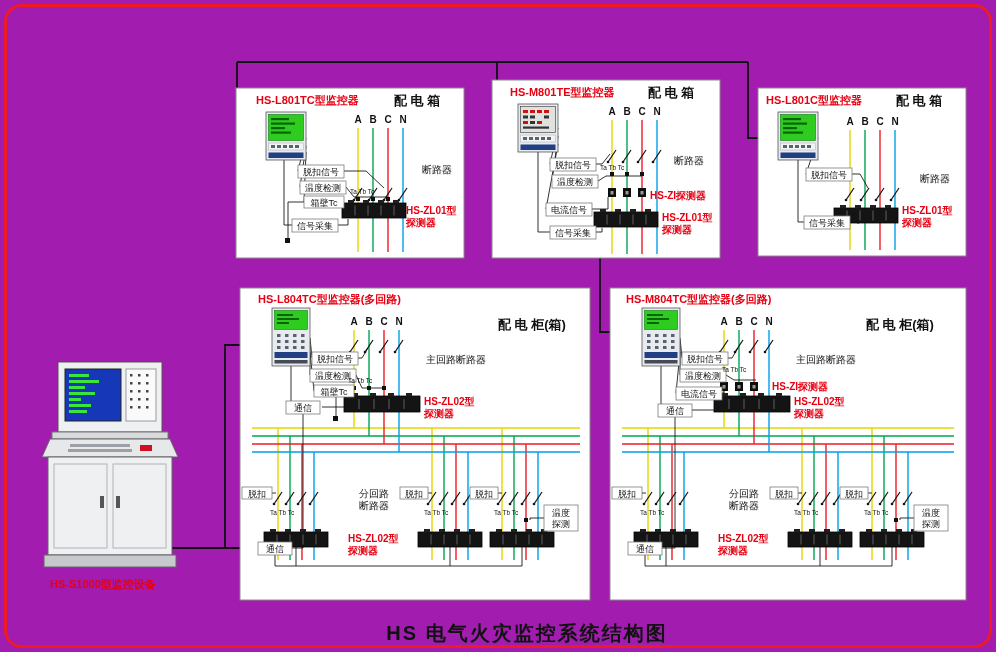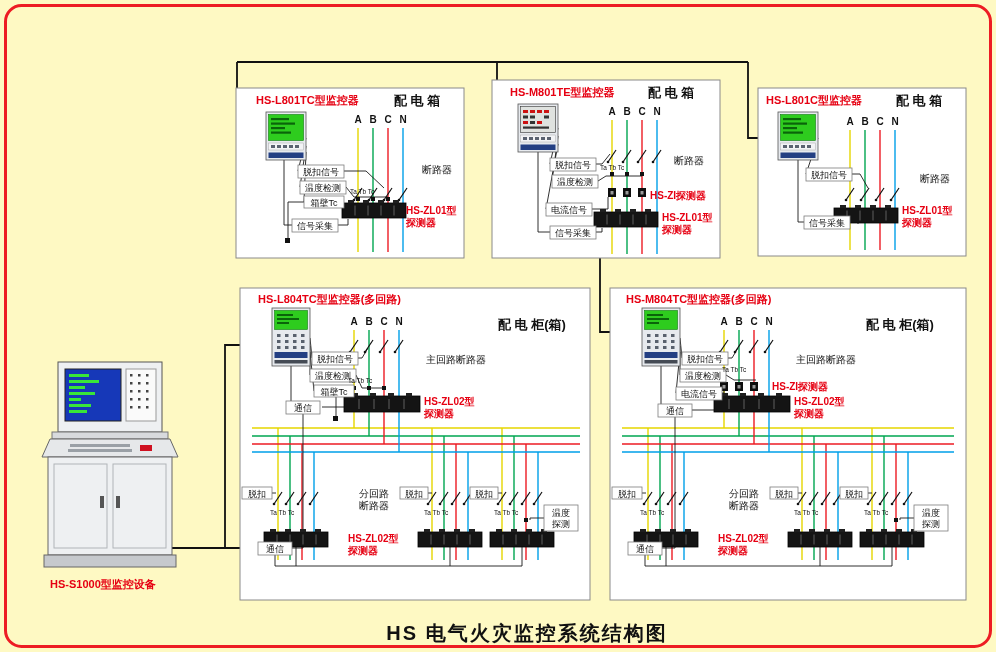--- a/index.html
+++ b/index.html
@@ -1,16 +1,16 @@
 <!DOCTYPE html>
 <html><head>
 <meta charset="utf-8">
 <style>
   html,body{margin:0;padding:0;background:#fff;}
-  .stage{position:relative;width:996px;height:652px;background:#fef9c3;overflow:hidden;
+  .stage{position:relative;width:996px;height:652px;background:#a21caf;overflow:hidden;
          font-family:"Liberation Sans","DejaVu Sans",sans-serif;}
   svg{display:block;}
   svg text{font-family:"Liberation Sans","DejaVu Sans",sans-serif;fill:#111;}
   .panel{fill:#ffffff;stroke:#8a8a8a;stroke-width:1;}
   .lb{fill:#ffffff;stroke:#7d7d7d;stroke-width:0.8;}
   .tb{font-size:9px;text-anchor:middle;}
   .tred{font-size:11px;font-weight:bold;fill:#e60012;}
   .tred10{font-size:10px;font-weight:bold;fill:#e60012;}
   .thead{font-size:13px;font-weight:bold;}
   .tph{font-size:10px;font-weight:bold;text-anchor:middle;}

